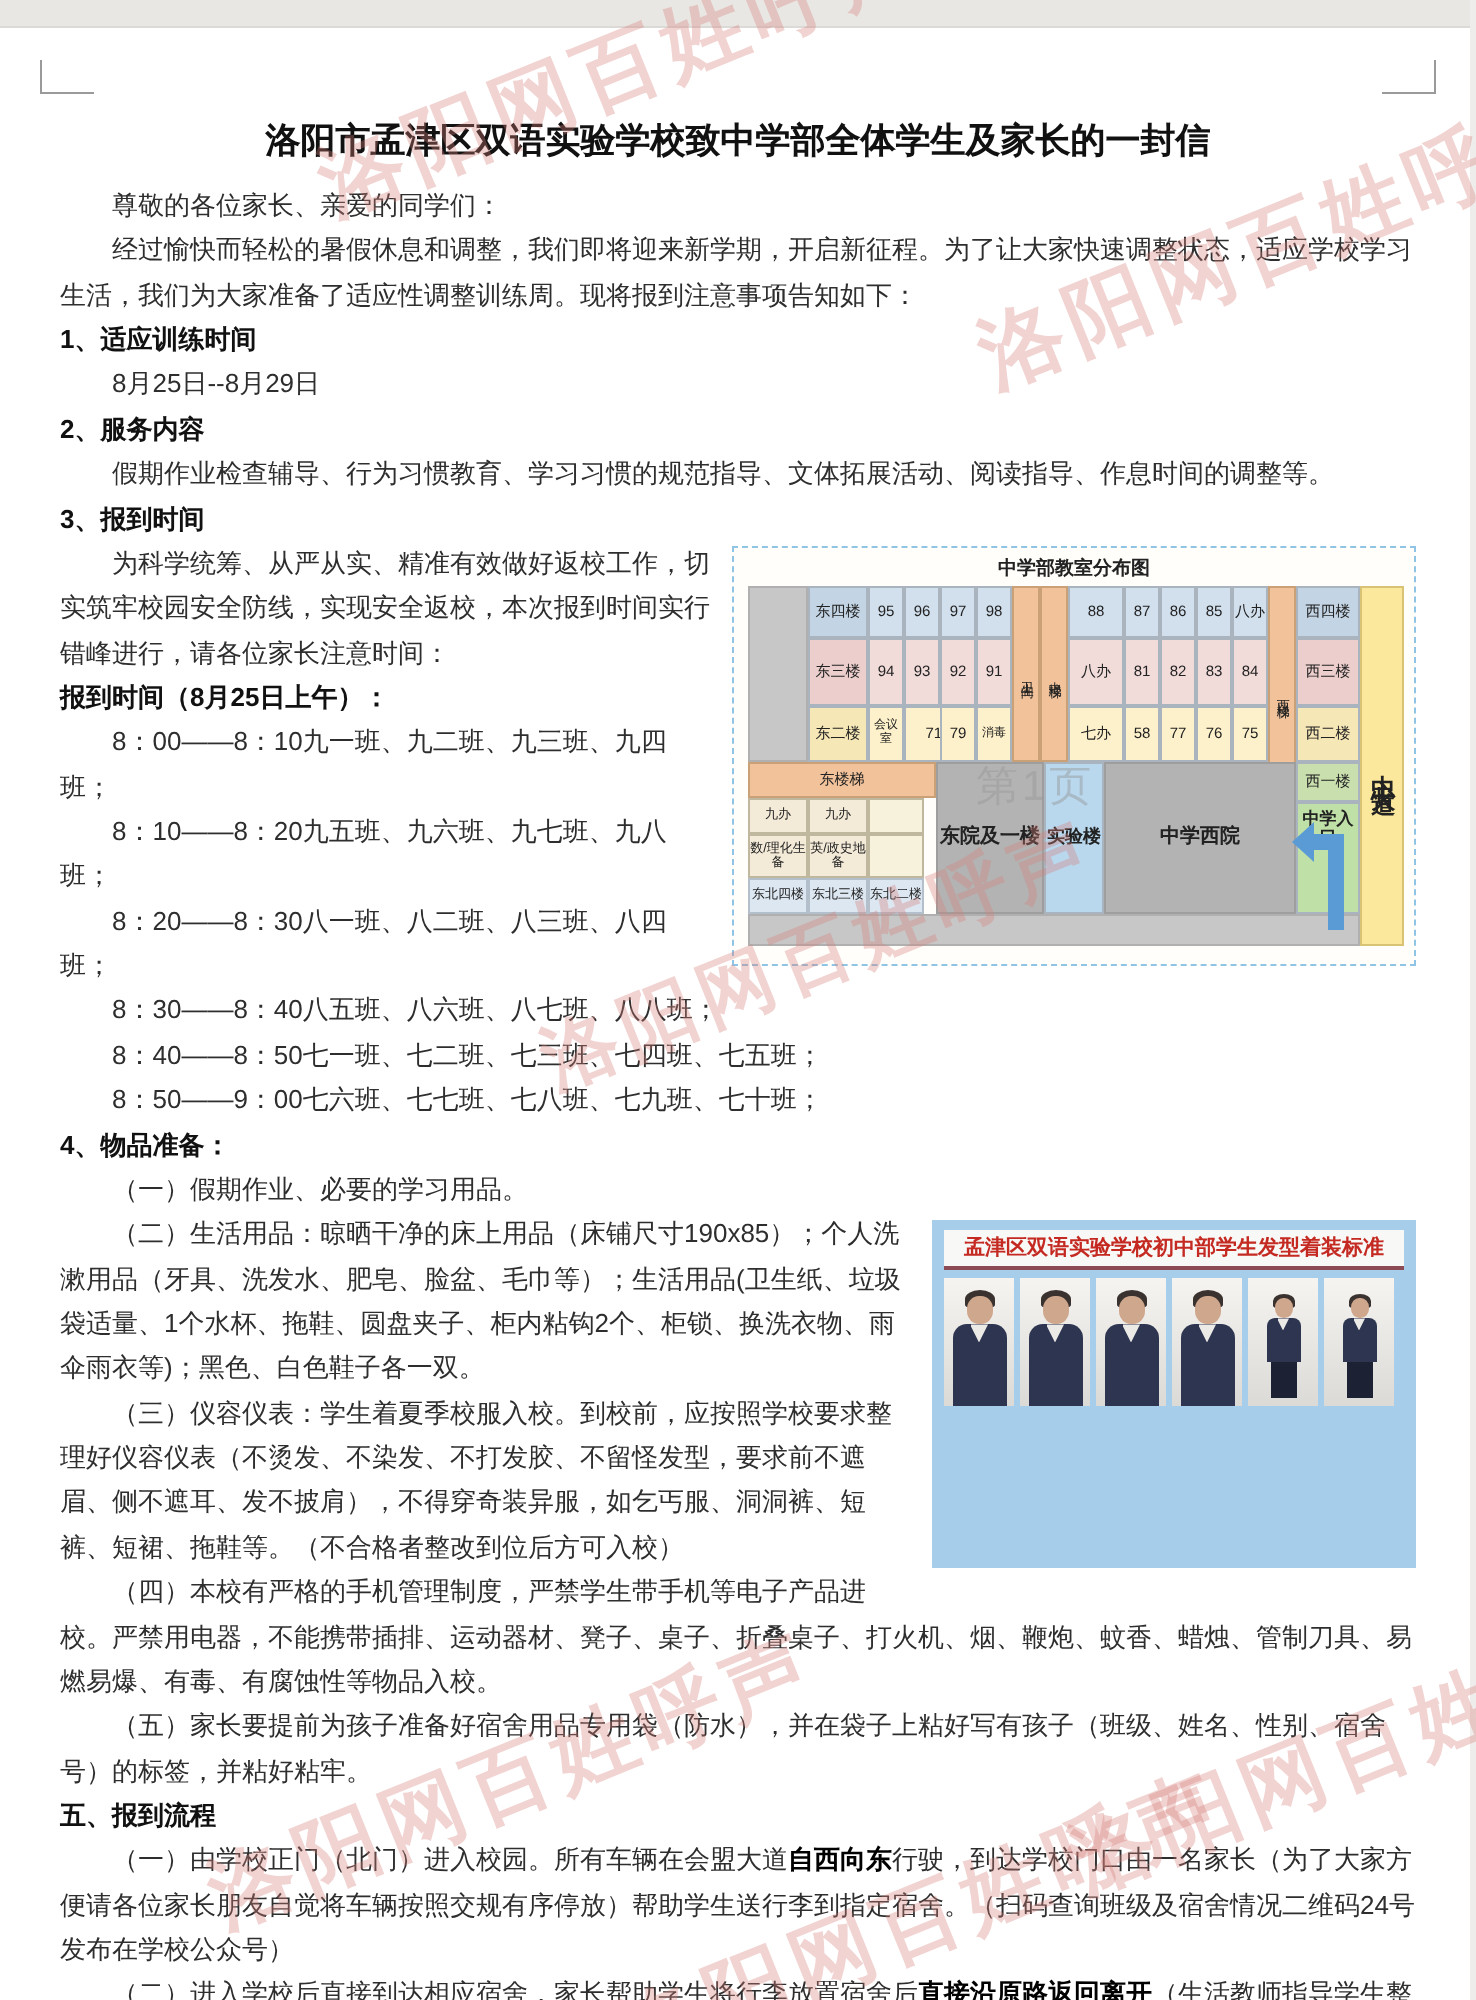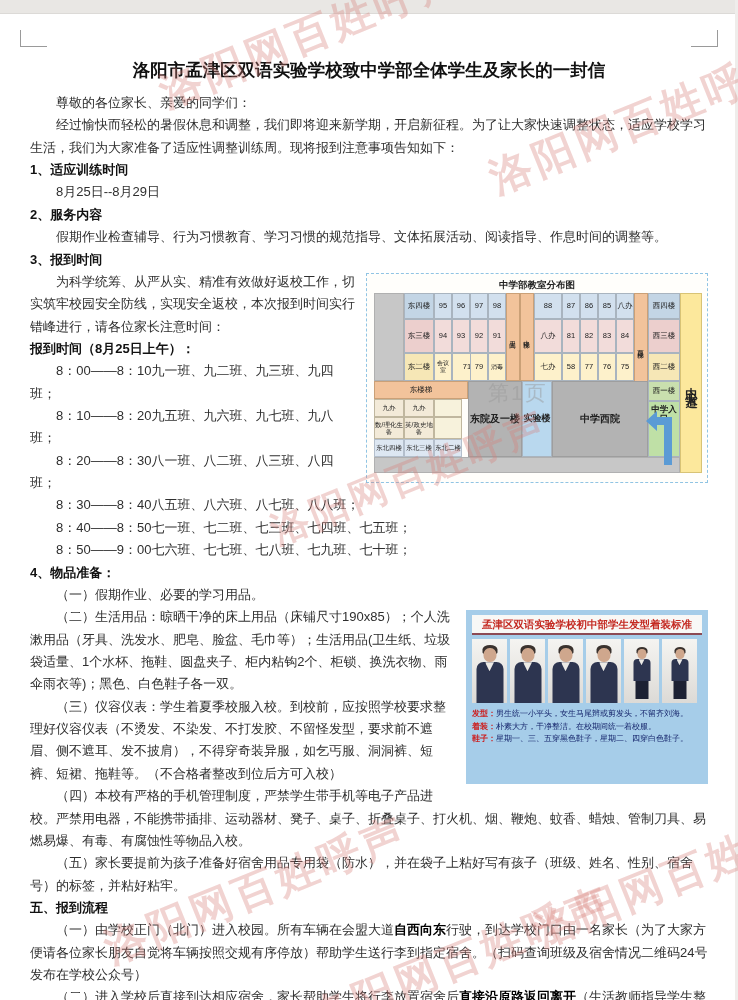--- a/index.html
+++ b/index.html
@@ -254,25 +254,20 @@
             <div class="legs"></div>
           </div>
         <div class="photo full">
             <div class="hair"></div>
             <div class="head"></div>
             <div class="torso"></div>
             <div class="collar"></div>
             <div class="legs"></div>
           </div>
       </div>
-      <div class="uniform-lines">
-        <div class="uline"><span class="ulabel">发型：</span><span>男生统一小平头，女生马尾辫或剪发头，不留齐刘海。</span></div>
-        <div class="uline"><span class="ulabel">着装：</span><span>朴素大方，干净整洁。在校期间统一着校服。</span></div>
-        <div class="uline"><span class="ulabel">鞋子：</span><span>星期一、三、五穿黑色鞋子，星期二、四穿白色鞋子。</span></div>
-      </div>
     </div>
 
     <p class="indent">（二）生活用品：晾晒干净的床上用品（床铺尺寸190x85）；个人洗漱用品（牙具、洗发水、肥皂、脸盆、毛巾等）；生活用品(卫生纸、垃圾袋适量、1个水杯、拖鞋、圆盘夹子、柜内粘钩2个、柜锁、换洗衣物、雨伞雨衣等)；黑色、白色鞋子各一双。</p>
     <p class="indent">（三）仪容仪表：学生着夏季校服入校。到校前，应按照学校要求整理好仪容仪表（不烫发、不染发、不打发胶、不留怪发型，要求前不遮眉、侧不遮耳、发不披肩），不得穿奇装异服，如乞丐服、洞洞裤、短裤、短裙、拖鞋等。（不合格者整改到位后方可入校）</p>
     <p class="indent">（四）本校有严格的手机管理制度，严禁学生带手机等电子产品进校。严禁用电器，不能携带插排、运动器材、凳子、桌子、折叠桌子、打火机、烟、鞭炮、蚊香、蜡烛、管制刀具、易燃易爆、有毒、有腐蚀性等物品入校。</p>
     <p class="indent">（五）家长要提前为孩子准备好宿舍用品专用袋（防水），并在袋子上粘好写有孩子（班级、姓名、性别、宿舍号）的标签，并粘好粘牢。</p>
     <div class="clear"></div>
   </div>
 
   <p class="heading">五、报到流程</p>

